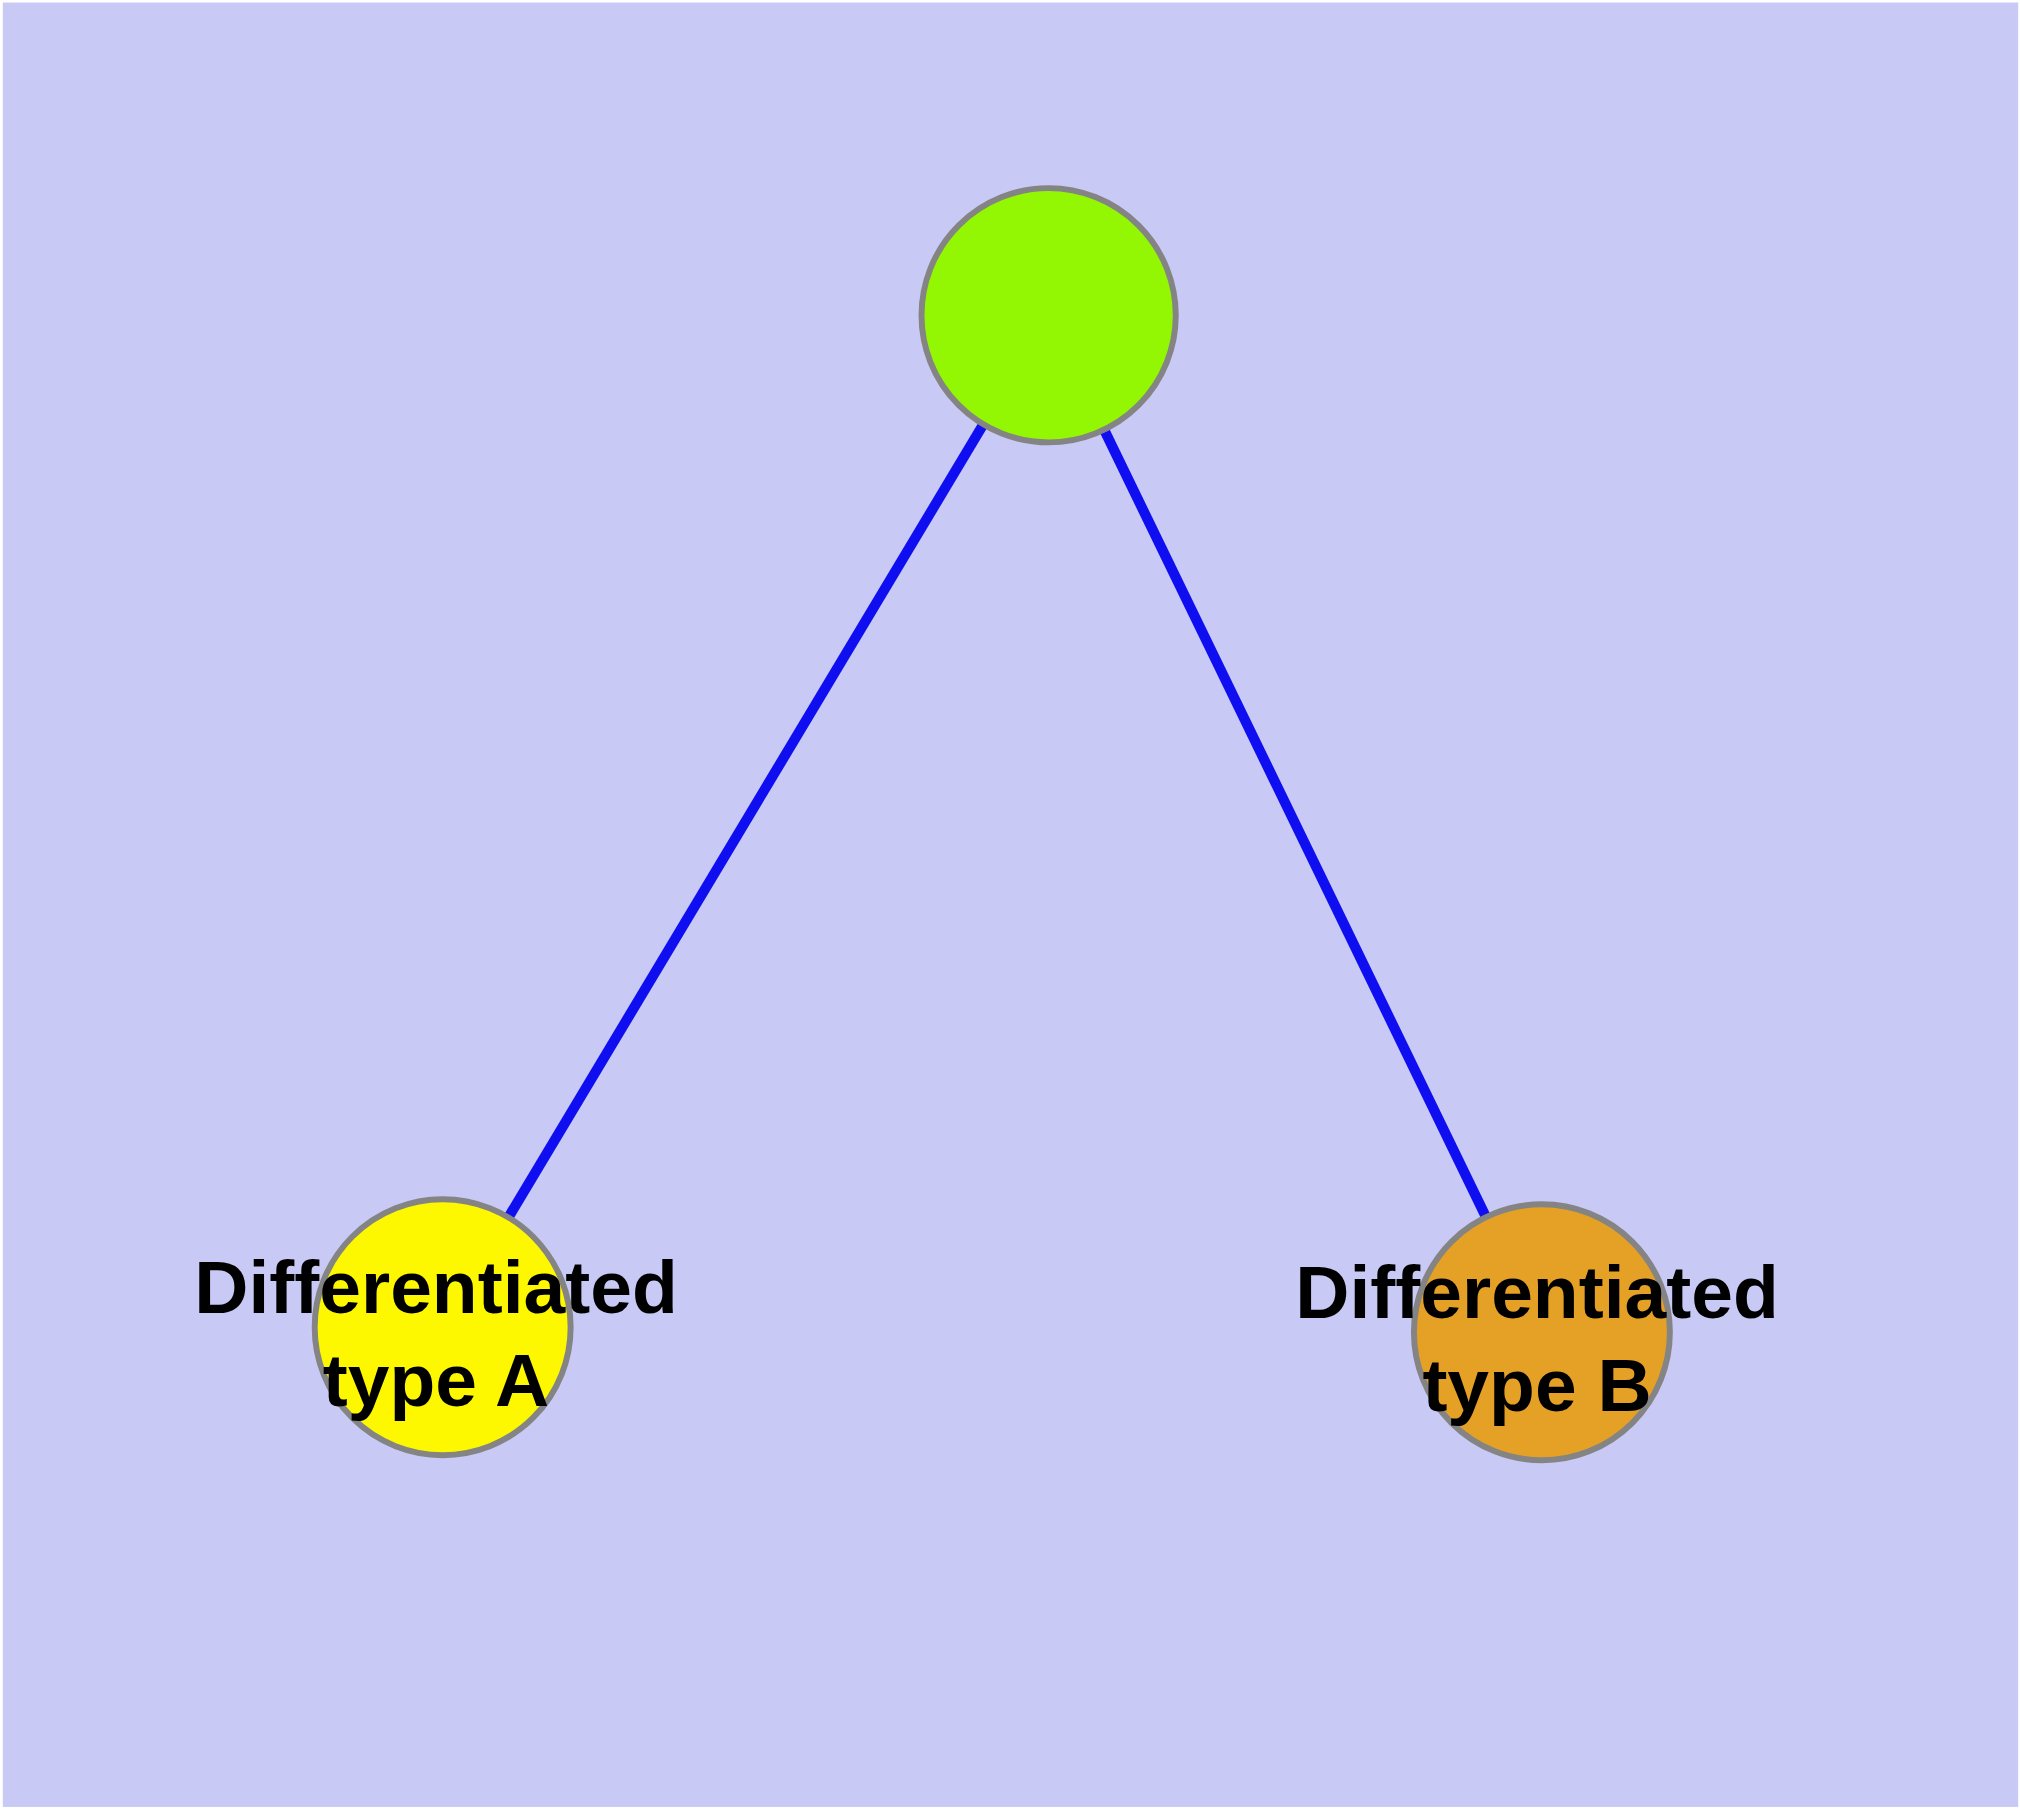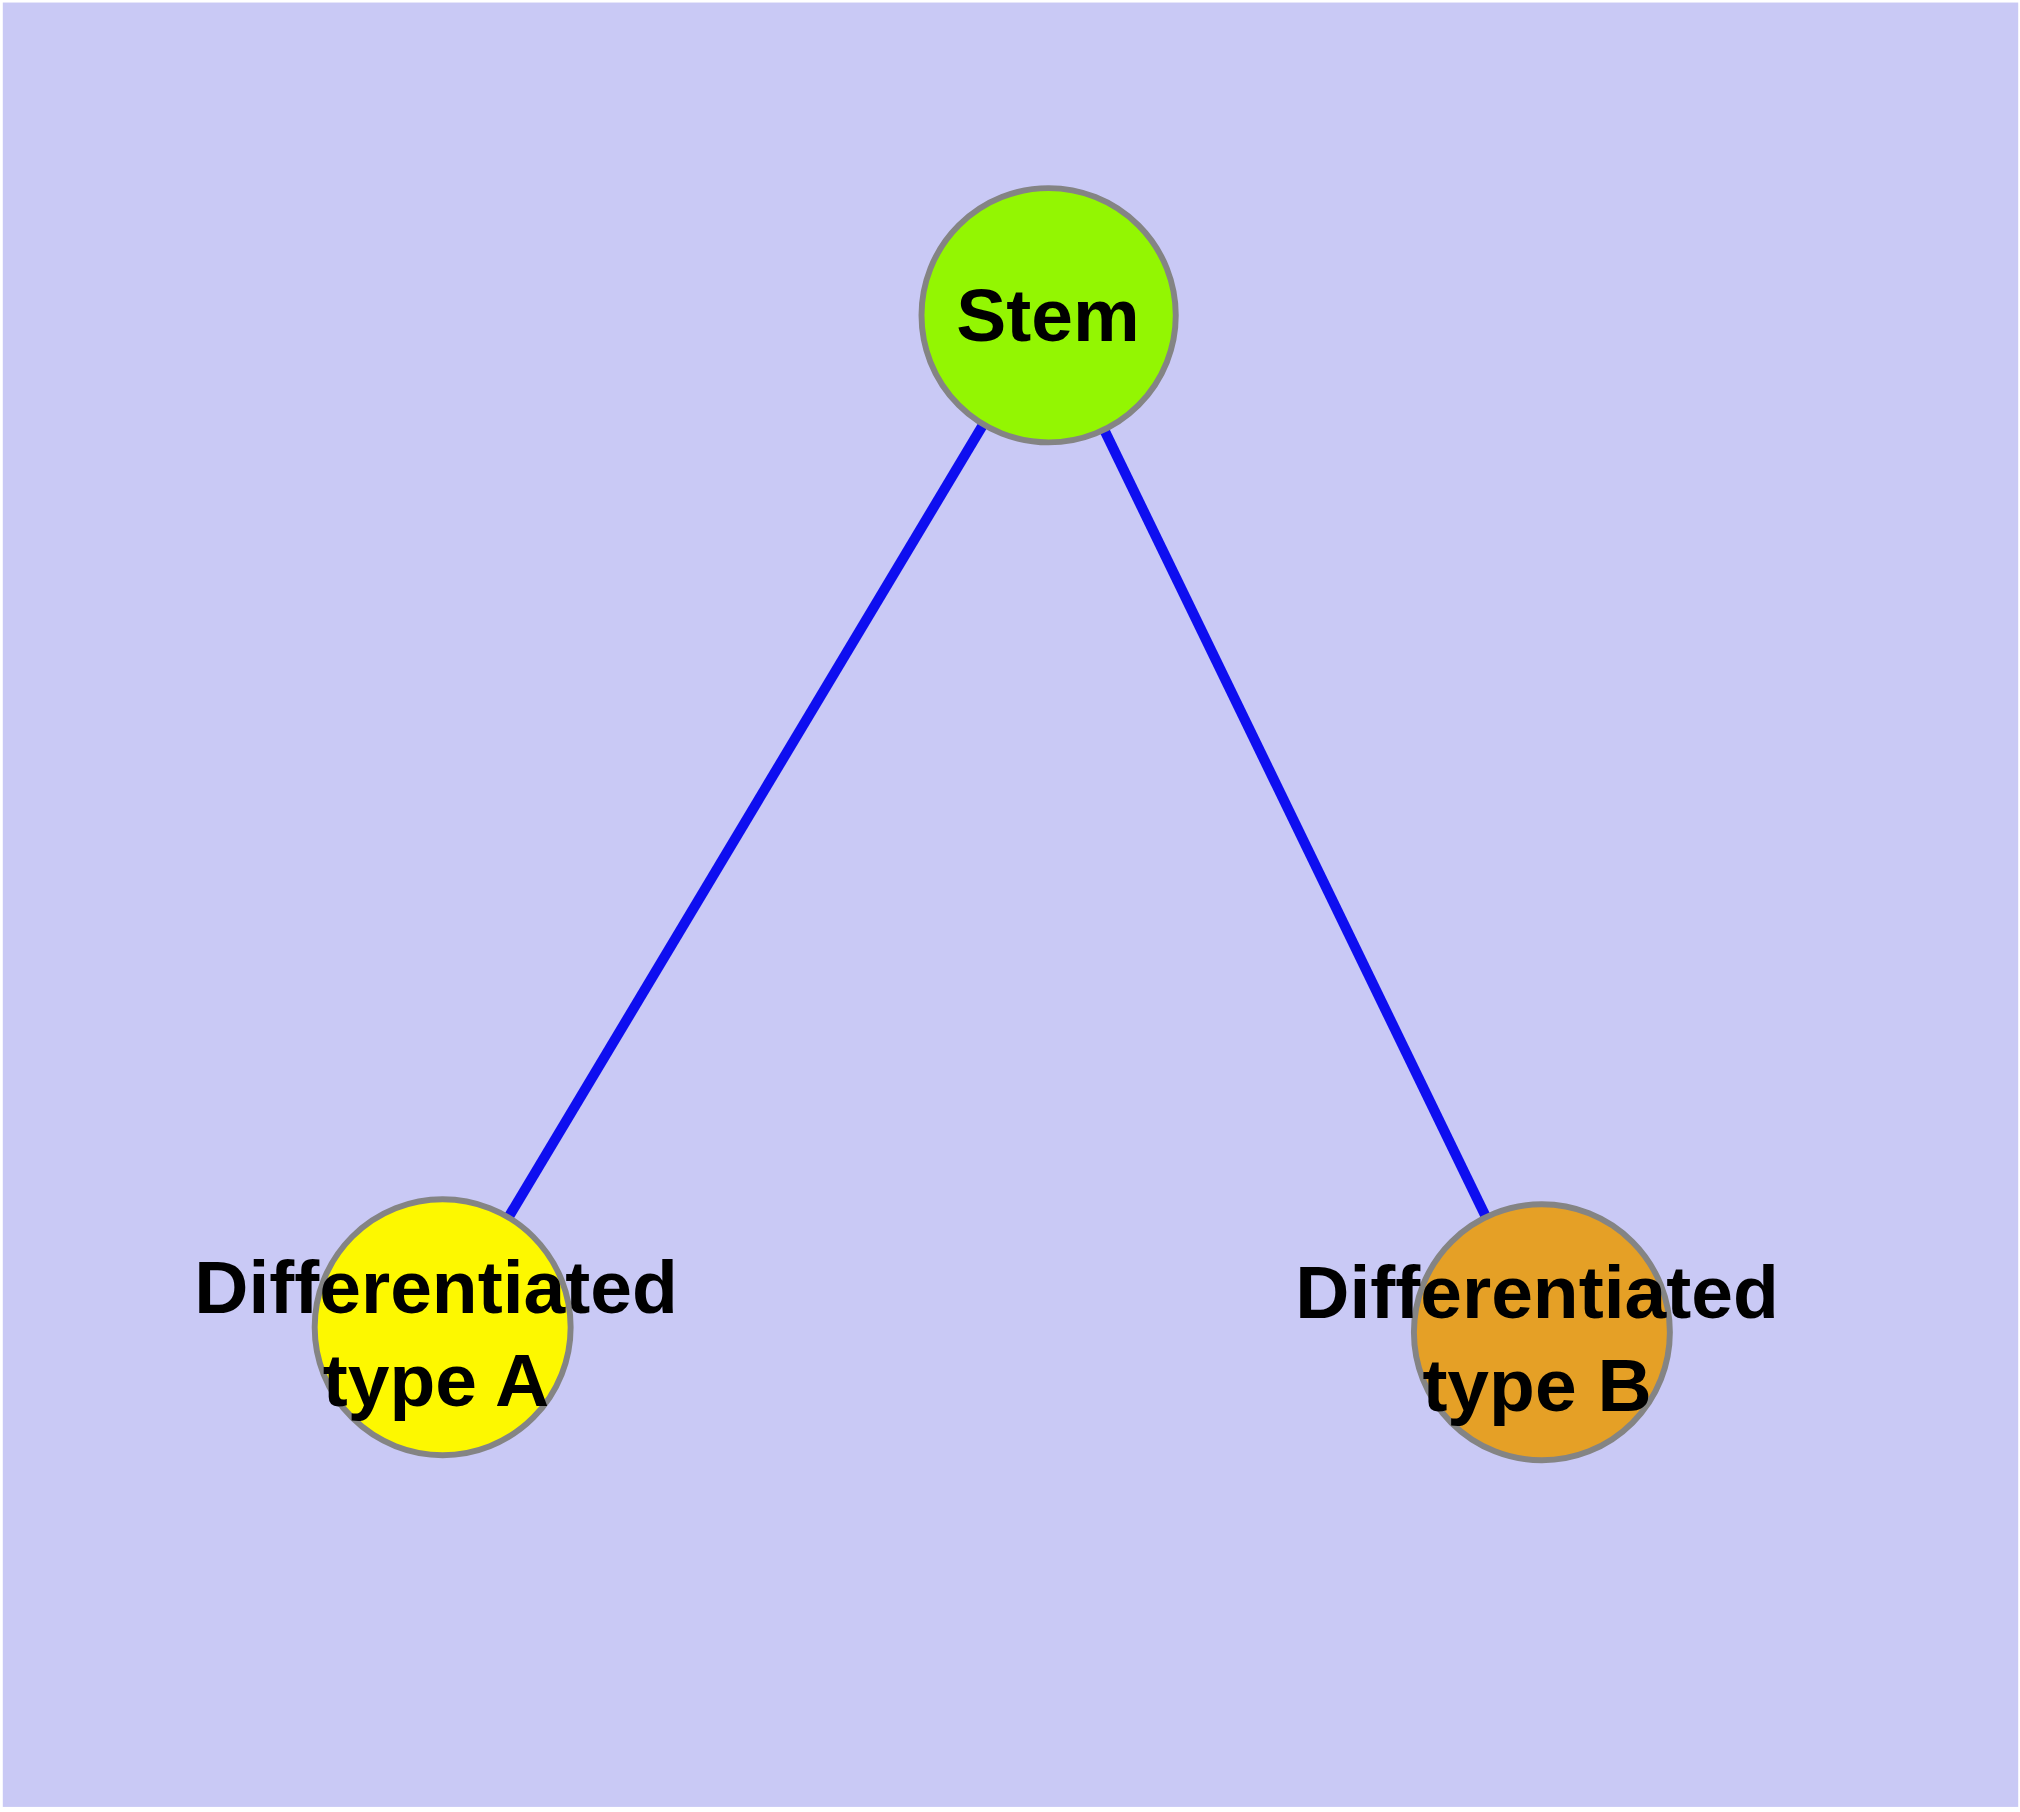--- a/index.html
+++ b/index.html
@@ -53,21 +53,20 @@
 
     <line x1="1237" y1="372" x2="1819" y2="1572" class="edge" stroke="#0E0EF0"></line>
 
     <circle cx="1237" cy="372" r="150" class="node-circle" fill="#93F602" stroke="#848484"></circle>
 
     <circle cx="522" cy="1566" r="151" class="node-circle" fill="#FDF800" stroke="#848484"></circle>
 
     <circle cx="1819" cy="1572" r="151" class="node-circle" fill="#E5A026" stroke="#848484"></circle>
   </svg>
 
-  <div class="node-label" style="left: 1048px; top: 315px; color: rgb(0, 0, 0);">Stem</div>
 
   <div class="node-label" style="left: 436px; top: 1334px; color: rgb(0, 0, 0);">Differentiated
 type A</div>
 
   <div class="node-label" style="left: 1537px; top: 1339px; color: rgb(0, 0, 0);">Differentiated
 type B</div>
 
 </div>
 
 

